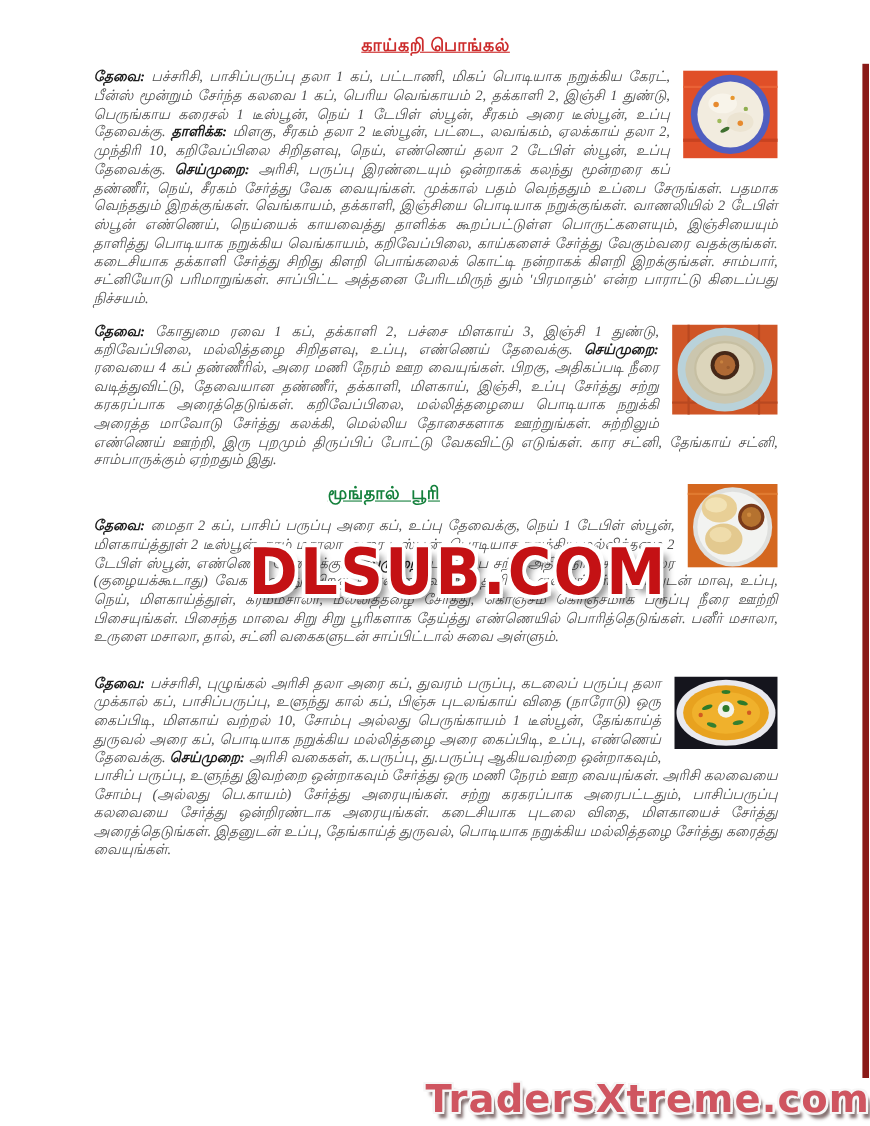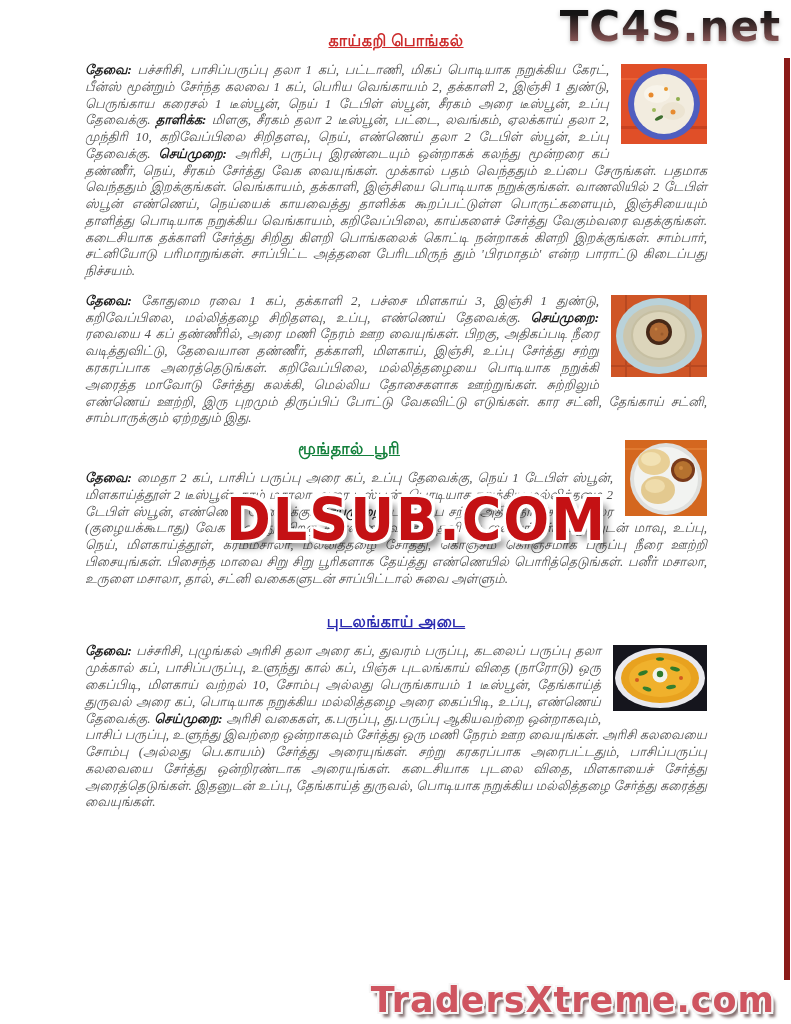--- a/index.html
+++ b/index.html
@@ -21,33 +21,32 @@
         font-style:italic;}
   .rbody b{color:#1c1c1c;font-style:italic;}
   .photo{float:right;margin:2px 0 4px 12px;line-height:0;}
   .photo svg{display:block;}
   .r3-photo{float:right;margin:0 0 4px 12px;line-height:0;}
   .watermark{position:absolute;left:226px;top:486px;font-family:"DejaVu Sans","Liberation Sans",sans-serif;
         font-weight:bold;font-size:54px;letter-spacing:2px;color:#c41114;transform:scaleY(1.08);
         transform-origin:top left;font-style:normal;
         text-shadow:-3px -3px 0 #fff,3px -3px 0 #fff,-3px 3px 0 #fff,3px 3px 0 #fff,
         -3px 0 0 #fff,3px 0 0 #fff,0 -3px 0 #fff,0 3px 0 #fff,7px 7px 6px rgba(0,0,0,.40);}
-  .traders-logo{position:absolute;right:16px;bottom:4px;font-family:"DejaVu Sans","Liberation Sans",sans-serif;
+  .traders-logo{position:absolute;right:0;bottom:4px;font-family:"DejaVu Sans","Liberation Sans",sans-serif;
         font-weight:bold;font-size:35px;color:#cf5560;letter-spacing:1px;
         text-shadow:-2px -2px 0 #f6f6f6,2px -2px 0 #f6f6f6,-2px 2px 0 #f6f6f6,2px 2px 0 #f6f6f6,
         -2px 0 0 #f6f6f6,2px 0 0 #f6f6f6,0 -2px 0 #f6f6f6,0 2px 0 #f6f6f6,4px 5px 3px rgba(45,12,12,.6);}
 </style>
 </head>
 <body>
 
 <div class="page">
 
   <div class="right-strip"></div>
 
-  <div class="tc4s-logo">TC4S.net</div>
 
   <div class="content">
 
     <section class="recipe">
       <h2 class="rtitle c-red">காய்கறி பொங்கல்</h2>
       <div class="rbody">
         <span class="photo">
           <svg width="86" height="80" viewBox="0 0 86 80">
             <rect width="86" height="80" fill="#e04f28"></rect>
             <rect x="0" y="62" width="86" height="3" fill="#c84220"></rect>
@@ -106,21 +105,20 @@
           <circle cx="56" cy="28" r="2" fill="#cf8a3f"></circle>
         </svg>
       </span>
       <h2 class="rtitle c-green">மூங்தால் பூரி</h2>
       <div class="rbody">
         <b>தேவை:</b><span> மைதா 2 கப், பாசிப் பருப்பு அரை கப், உப்பு தேவைக்கு, நெய் 1 டேபிள் ஸ்பூன், மிளகாய்த்தூள் 2 டீஸ்பூன், கரம் மசாலா அரை டீஸ்பூன், பொடியாக நறுக்கிய மல்லித்தழை 2 டேபிள் ஸ்பூன், எண்ணெய் தேவைக்கு. </span><b>செய்முறை:</b><span> பருப்பை சற்று அதிக நீர் சேர்த்து மலர (குழையக்கூடாது) வேக வைத்து, பிறகு தண்ணீரை வடித்து தனியே வையுங்கள். பருப்புடன் மாவு, உப்பு, நெய், மிளகாய்த்தூள், கரம்மசாலா, மல்லித்தழை சேர்த்து, கொஞ்சம் கொஞ்சமாக பருப்பு நீரை ஊற்றி பிசையுங்கள். பிசைந்த மாவை சிறு சிறு பூரிகளாக தேய்த்து எண்ணெயில் பொரித்தெடுங்கள். பனீர் மசாலா, உருளை மசாலா, தால், சட்னி வகைகளுடன் சாப்பிட்டால் சுவை அள்ளும்.</span>
       </div>
     </section>
 
     <section class="recipe" style="margin-top:26px;">
-      <h2 class="rtitle c-blue">புடலங்காய் அடை</h2>
       <div class="rbody">
         <span class="photo">
           <svg width="94" height="66" viewBox="0 0 94 66">
             <rect width="94" height="66" fill="#15151d"></rect>
             <ellipse cx="47" cy="33" rx="45" ry="30" fill="#e9e9ee"></ellipse>
             <ellipse cx="47" cy="33" rx="39" ry="25" fill="#e8a21f"></ellipse>
             <ellipse cx="47" cy="33" rx="31" ry="19" fill="#f0b12c"></ellipse>
             <ellipse cx="30" cy="28" rx="5" ry="2" fill="#2f7a2a" transform="rotate(-20 30 28)"></ellipse>
             <ellipse cx="62" cy="24" rx="5" ry="2" fill="#2f7a2a" transform="rotate(15 62 24)"></ellipse>
             <ellipse cx="58" cy="42" rx="5" ry="2" fill="#357f2f" transform="rotate(-10 58 42)"></ellipse>

